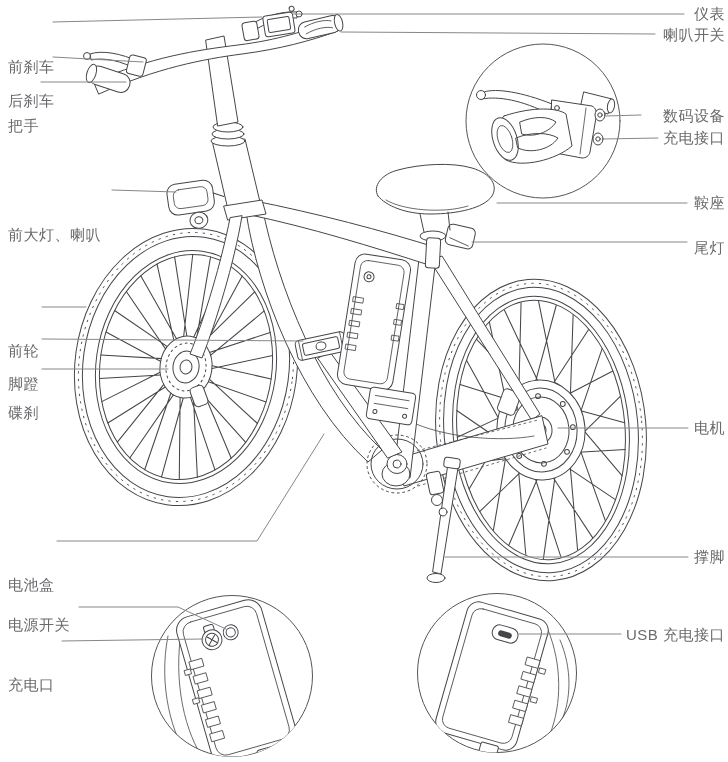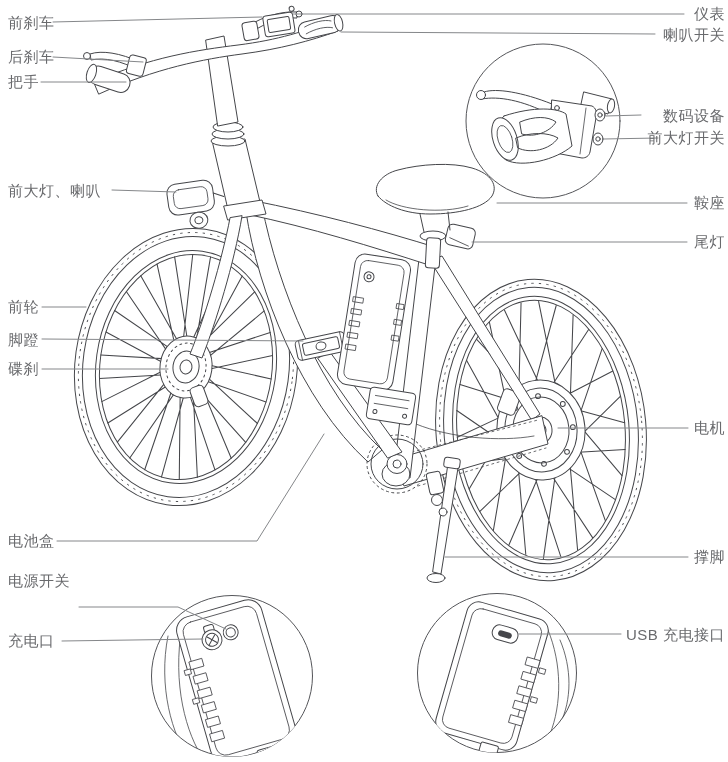--- a/index.html
+++ b/index.html
@@ -1,21 +1,21 @@
 <!DOCTYPE html>
 <html><head>
 <meta charset="utf-8">
 <style>
   html,body{margin:0;padding:0;background:#fff;}
   #stage{position:relative;width:728px;height:762px;background:#fff;overflow:hidden;
          font-family:"Liberation Sans",sans-serif;}
   #art{position:absolute;left:0;top:0;}
   .lbl{position:absolute;font-size:15px;line-height:16px;color:#696a6d;letter-spacing:.5px;
        white-space:nowrap;}
-  .lbl.L{left:8px;}
+  .lbl.L{left:8px;margin-top:44px;}
   .lbl.R{right:3px;text-align:left;}
   #usb-block{position:absolute;right:3px;top:624px;text-align:left;font-size:15px;
              line-height:22px;color:#696a6d;letter-spacing:.5px;margin-left:24px;}
   
   svg *{stroke:#45464a;stroke-width:1;fill:none;stroke-linejoin:round;stroke-linecap:round;}
   svg .wf{fill:#ffffff;}
   svg .thin{stroke-width:.8;}
   svg .dash{stroke-dasharray:2 3.5;}
   svg .tread{stroke-dasharray:1.5 6;stroke-width:.9;}
   svg .leader{stroke:#85878a;stroke-width:1;fill:none;}
@@ -298,22 +298,22 @@
   <div class="lbl L" style="top:299px">前轮</div>
   <div class="lbl L" style="top:332px">脚蹬</div>
   <div class="lbl L" style="top:361px">碟刹</div>
   <div class="lbl L" style="top:533px">电池盒</div>
   <div class="lbl L" style="top:573px">电源开关</div>
   <div class="lbl L" style="top:633px">充电口</div>
 
   <div class="lbl R" style="top:6px">仪表</div>
   <div class="lbl R" style="top:27px">喇叭开关</div>
   <div class="lbl R" style="top:108px">数码设备</div>
-  <div class="lbl R" style="top:130px">前大灯开关</div>
+  <div class="lbl R" style="top:130px">充电接口</div>
   <div class="lbl R" style="top:195px">鞍座</div>
-  <div class="lbl R" style="top:234px">尾灯</div>
+  <div class="lbl R" style="top:240px">尾灯</div>
   <div class="lbl R" style="top:420px">电机</div>
   <div class="lbl R" style="top:549px">撑脚</div>
 
   <div id="usb-block">
     <div>USB 充电接口</div>
   </div>
 </div>
 
 </body></html>

